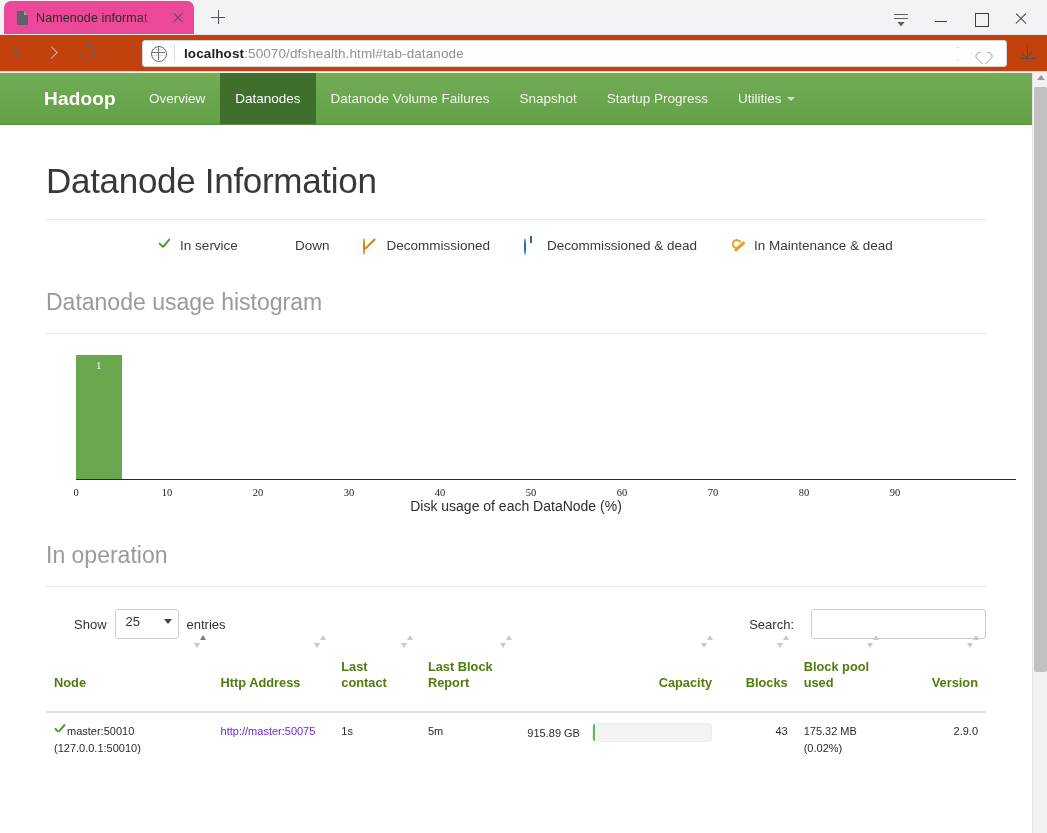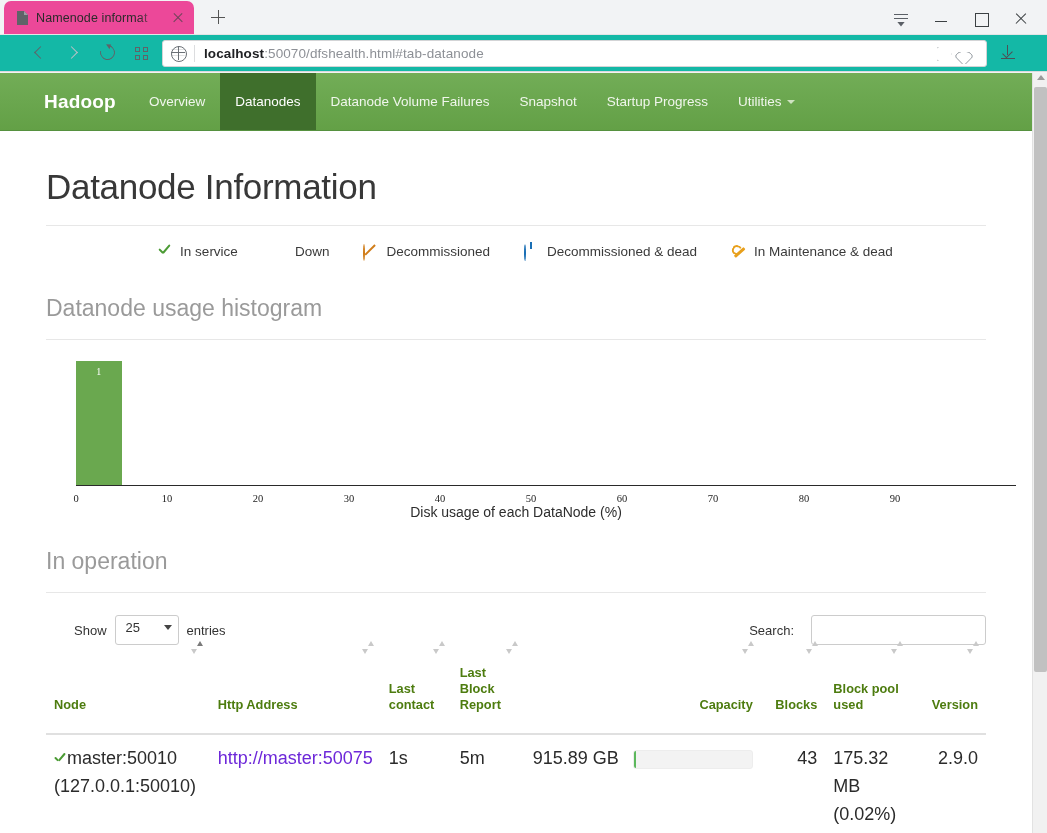--- a/index.html
+++ b/index.html
@@ -56,21 +56,21 @@
                     clip-path: polygon(0 0,100% 0,50% 100%); height:5px; background:#5b5f66; }
   .wc-min:before { content:""; position:absolute; left:14px; top:19px; width:12px; height:1.3px; background:#3c4043; }
   .wc-max:before { content:""; position:absolute; left:14px; top:11px; width:12px; height:12px; border:1.3px solid #3c4043; }
   .wc-close:before, .wc-close:after {
     content:""; position:absolute; left:13px; top:16px; width:14px; height:1.3px; background:#3c4043;
   }
   .wc-close:before { transform: rotate(45deg); }
   .wc-close:after  { transform: rotate(-45deg); }
 
   .navbar {
-    height: 37px; background:#14b8a6; display:flex; align-items:center; padding: 0 22px;
+    height: 37px; background:#c2410c; display:flex; align-items:center; padding: 0 2px;
     border-bottom:1px solid #d9dadc;
   }
   .nav-ic { width:34px; height:30px; position:relative; flex:none; }
   .chev { position:absolute; width:9px; height:9px; border-left:1.6px solid #5f6368; border-bottom:1.6px solid #5f6368; top:10px; }
   .nav-back .chev { left:14px; transform: rotate(45deg); }
   .nav-fwd  .chev { left:11px; transform: rotate(-135deg); border-color:#bdc1c6; }
   .reload-ic { position:absolute; left:10px; top:7px; width:15px; height:15px;
       border:1.6px solid #5f6368; border-radius:50%;
       border-top-color: transparent; transform: rotate(-35deg); }
   .reload-ic:after { content:""; position:absolute; right:-1px; top:-1px;
@@ -115,21 +115,21 @@
   .dl-ic i { position:absolute; left:12px; top:12px; width:9px; height:6px;
       border-left:1.4px solid #4d5156; border-bottom:1.4px solid #4d5156;
       transform: rotate(-45deg); }
   .dl-ic:after { content:""; position:absolute; left:10px; top:20px; width:14px; height:1.4px; background:#4d5156; }
 
   
   .viewport { position:absolute; left:0; top:73px; width:1047px; height:760px; background:#fff; overflow:hidden; }
   .page { width:1032px; height:760px; background:#fff; position:relative; }
 
   .hadoop-nav {
-    height:58px; background:#6ba84f; display:flex; align-items:stretch;
+    height:52px; background:#6ba84f; display:flex; align-items:stretch;
     border-bottom:1px solid #56913f;
     background: linear-gradient(#72ad57, #63a046);
   }
   .brand {
     color:#fff; font-size:19px; font-weight:bold; padding: 0 18px 0 44px;
     display:flex; align-items:center; letter-spacing:.2px;
   }
   .nav-item {
     color:#f0f6ec; font-size:13.5px; display:flex; align-items:center; padding: 0 15px;
     white-space:nowrap;
@@ -210,21 +210,21 @@
     font-weight:bold; line-height:1.25;
   }
   table.dt th .sorticon {
     position:absolute; right:8px; top:-18px; width:11px; height:13px;
   }
   .sa { position:absolute; width:0; height:0; border-left:3.2px solid transparent; border-right:3.2px solid transparent; }
   .sa-up   { top:0px;  left:6px; border-bottom:5px solid #c9c9c9; }
   .sa-dn   { top:8px;  left:0px; border-top:5px solid #c9c9c9; }
   .sa-up.on{ border-bottom-color:#7a7a7a; }
 
-  table.dt td { font-size:18px; color:#2b2b2b; padding: 10px 8px; vertical-align:top; line-height:1.55; }
+  table.dt td { font-size:11px; color:#2b2b2b; padding: 10px 8px; vertical-align:top; line-height:1.55; }
   .node-cell { position:relative; padding-left:8px !important; }
   .node-ic { display:inline-block; width:13px; height:12px; position:relative; vertical-align:-1px; }
   .node-ic:before { content:""; position:absolute; left:0px; top:5px; width:5px; height:2.2px;
      background:#4b9b34; transform:rotate(45deg); border-radius:1px;}
   .node-ic:after { content:""; position:absolute; left:2.6px; top:3px; width:10px; height:2.3px;
      background:#4b9b34; transform:rotate(-50deg); border-radius:1px;}
   a.http-link { color:#6d28d9; text-decoration:none; }
   .cap-cell { white-space:nowrap; }
   .capbar {
     display:inline-block; width:120px; height:19px; background:#f3f3f3; border-radius:3px;

